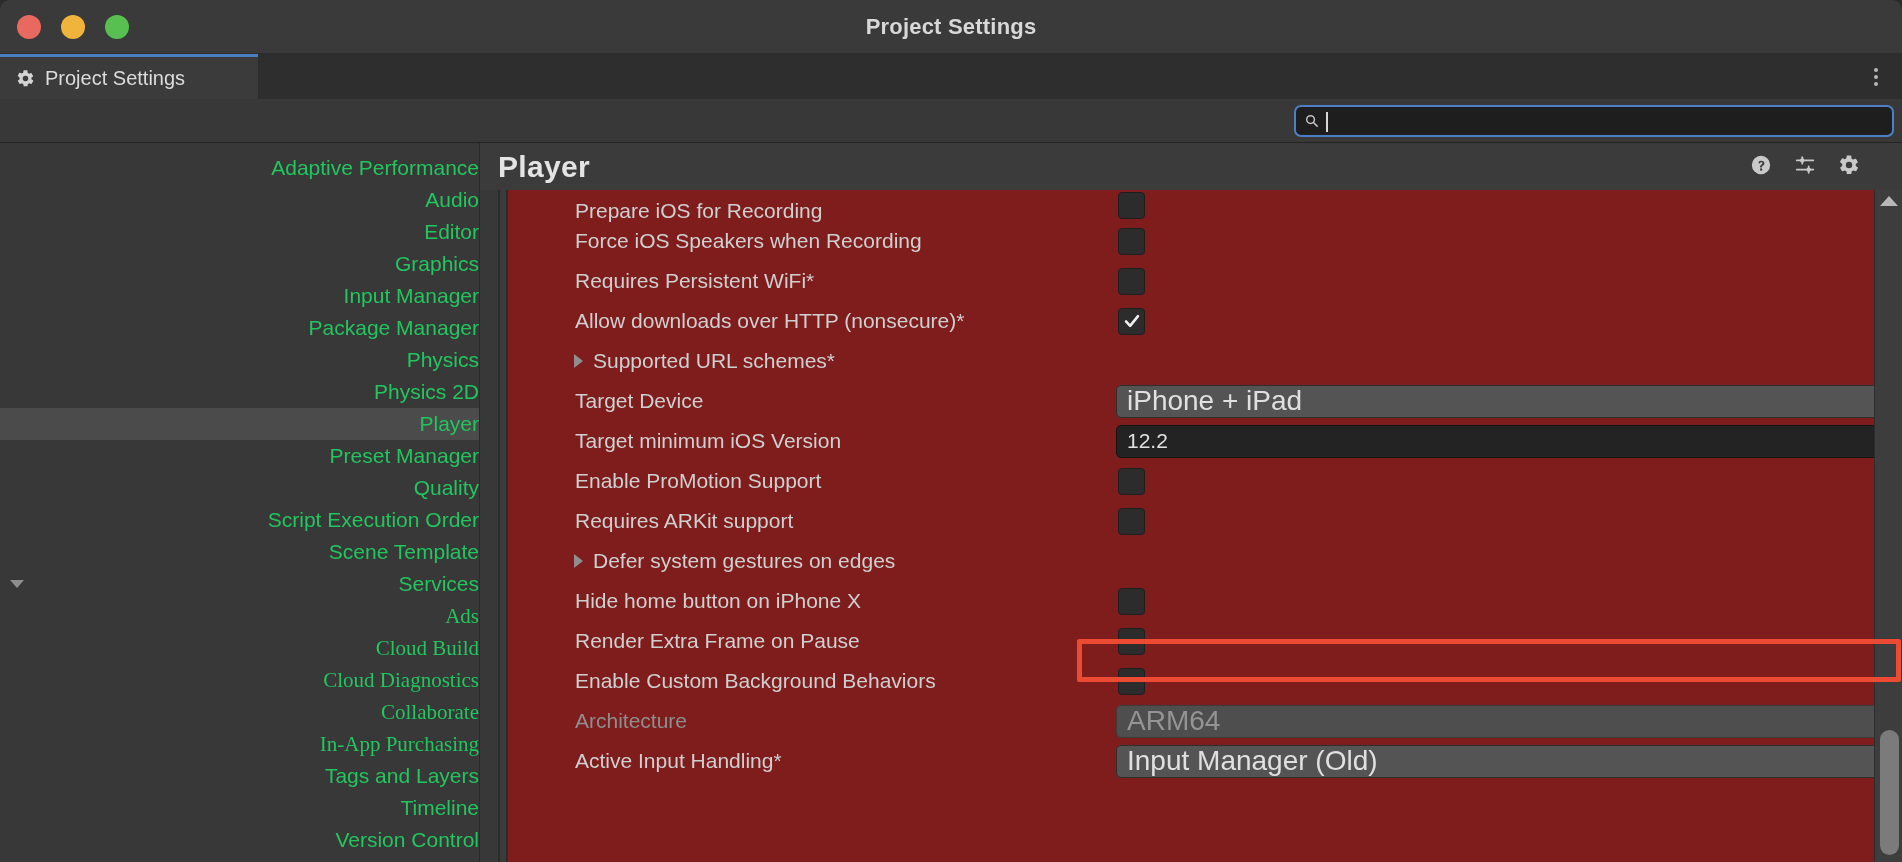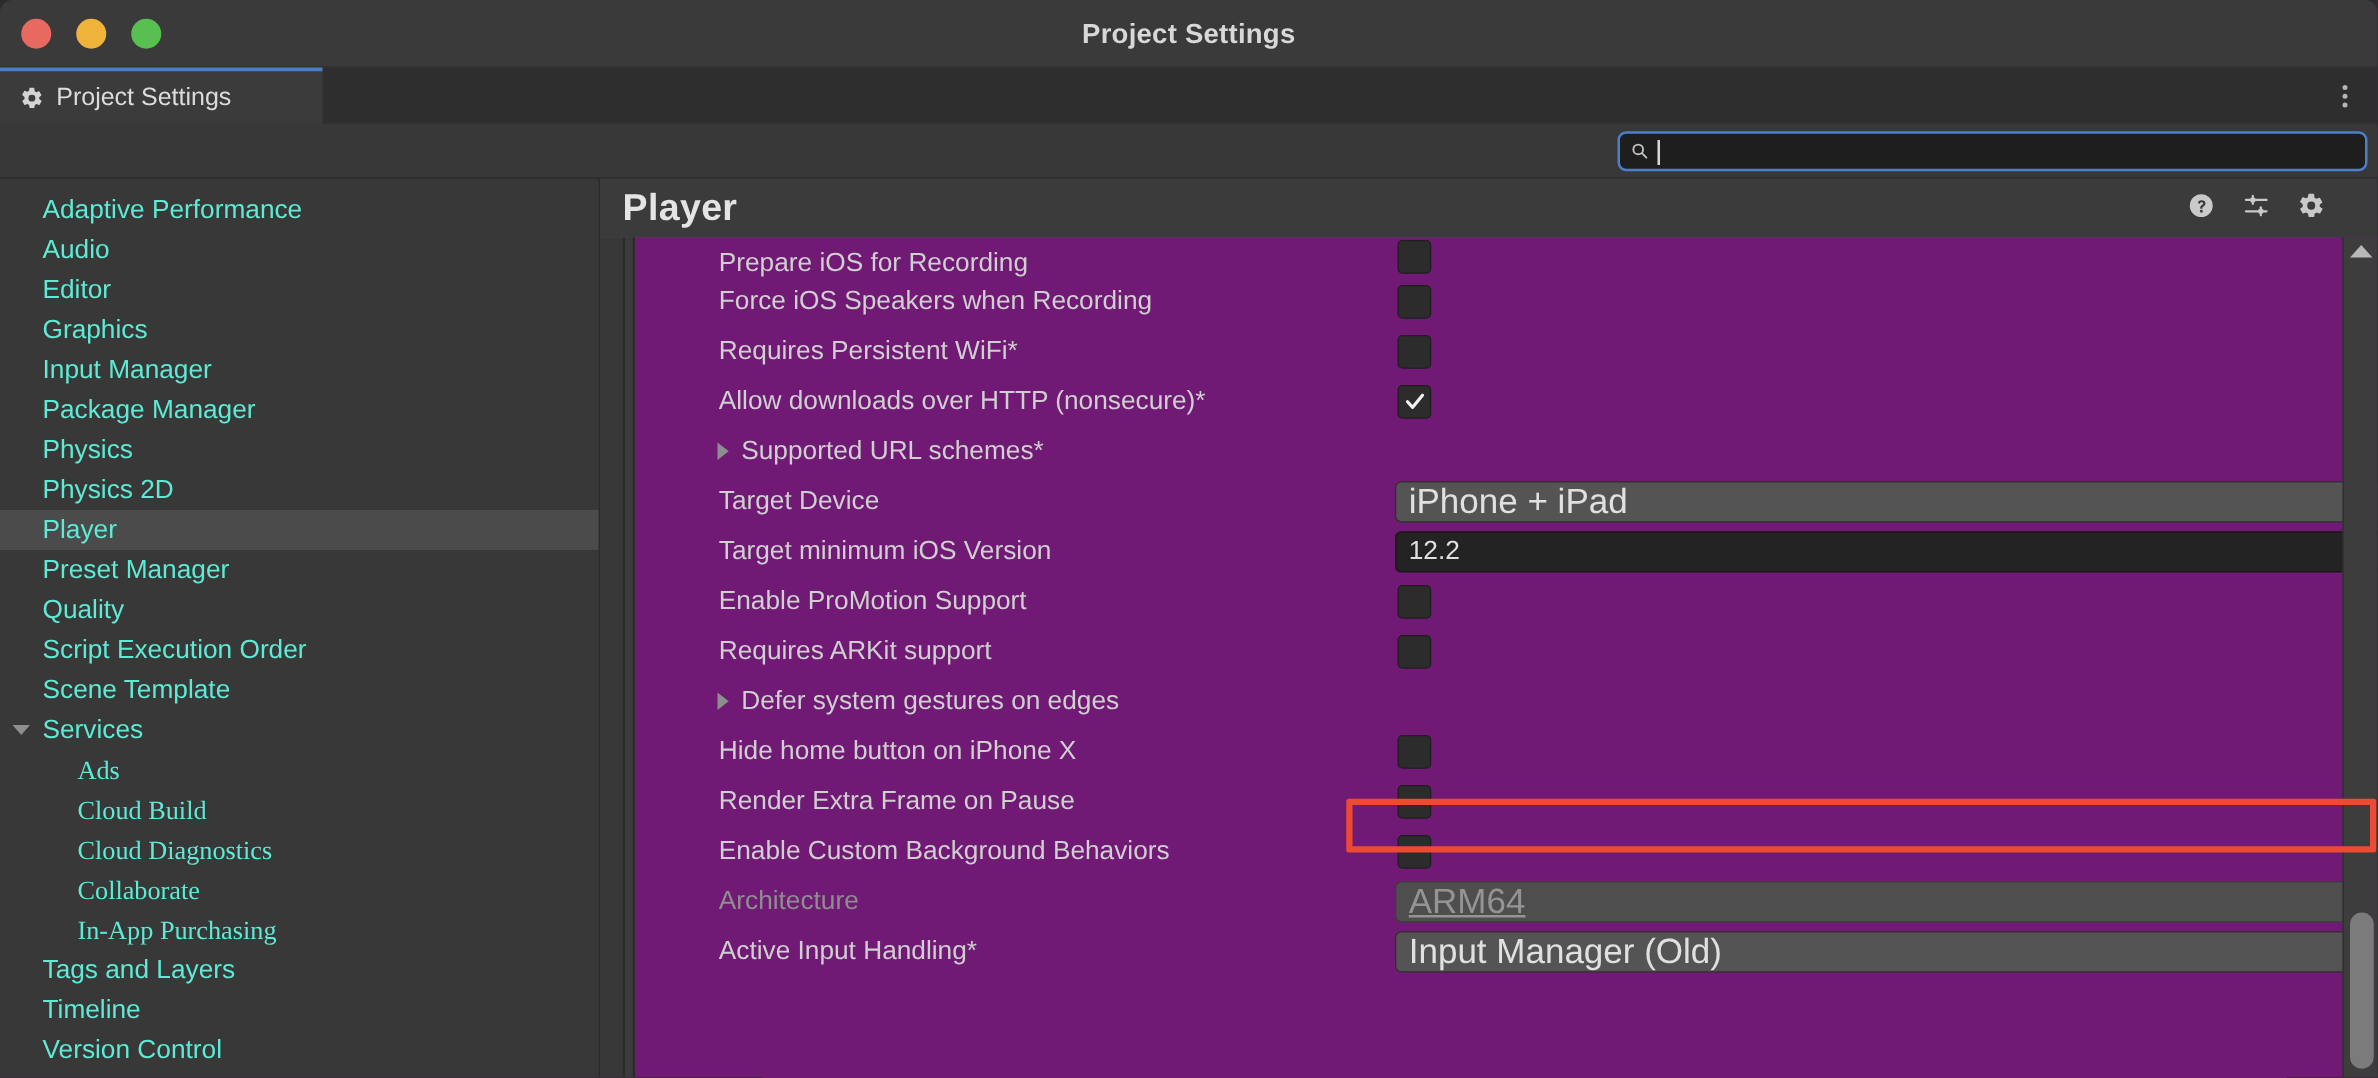--- a/index.html
+++ b/index.html
@@ -125,25 +125,26 @@
     width: 480px; flex: 0 0 480px;
     background: #383838;
     border-right: 1px solid #2a2a2a;
     padding-top: 9px;
     overflow: hidden;
   }
   .nav-item {
     position: relative;
     height: 32px;
     display: flex; align-items: center;
-    color: #5eead4;
+    color: #22c55e;
     font-size: 21px;
     padding-left: 34px;
     cursor: default;
     white-space: nowrap;
+    justify-content: flex-end;
   }
   .nav-item.child { padding-left: 62px; font-family: Liberation Serif, serif; }
   .nav-item.selected { background: #4b4b4b; }
   .nav-item .twisty {
     position: absolute; left: 10px; top: 50%;
     transform: translateY(-50%);
     width: 0; height: 0;
     border-left: 7px solid transparent;
     border-right: 7px solid transparent;
     border-top: 8px solid #8e8e8e;
@@ -178,21 +179,21 @@
   #main-inner { position: relative; height: 672px; display: flex; }
   .vbar { flex: 0 0 auto; background: #383838; }
   #vbar-a { width: 18px; }
   #vbar-sep { width: 2px; background: #2b2b2b; }
   #vbar-b { width: 6px; background: #3b3b3b; }
   #vbar-sep2 { width: 2px; background: #2b2b2b; }
 
   #form {
     position: relative;
     flex: 1 1 auto;
-    background: #701a75;
+    background: #7f1d1d;
     padding-top: 0;
     overflow: hidden;
   }
 
   .row {
     position: relative;
     height: 40px;
     display: flex; align-items: center;
   }
   .row .label {
@@ -231,21 +232,21 @@
     width: 795px; height: 33px;
     background: #545454;
     border: 1px solid #2e2e2e;
     border-radius: 5px;
     display: flex; align-items: center;
     padding: 0 10px;
     cursor: pointer;
   }
   .dropdown .dd-text { font-size: 28px; color: #e0e0e0; }
   .dropdown.disabled { background: #4e4e4e; border-color: #3c3c3c; cursor: default; }
-  .dropdown.disabled .dd-text { color: #949494; text-decoration: underline; }
+  .dropdown.disabled .dd-text { color: #949494; }
   .dropdown .dd-arrow {
     position: absolute; right: 12px; top: 50%;
     transform: translateY(-50%);
     width: 0; height: 0;
     border-left: 7px solid transparent;
     border-right: 7px solid transparent;
     border-top: 8px solid #c9c9c9;
   }
   .dropdown.disabled .dd-arrow { border-top-color: #8c8c8c; }
 

